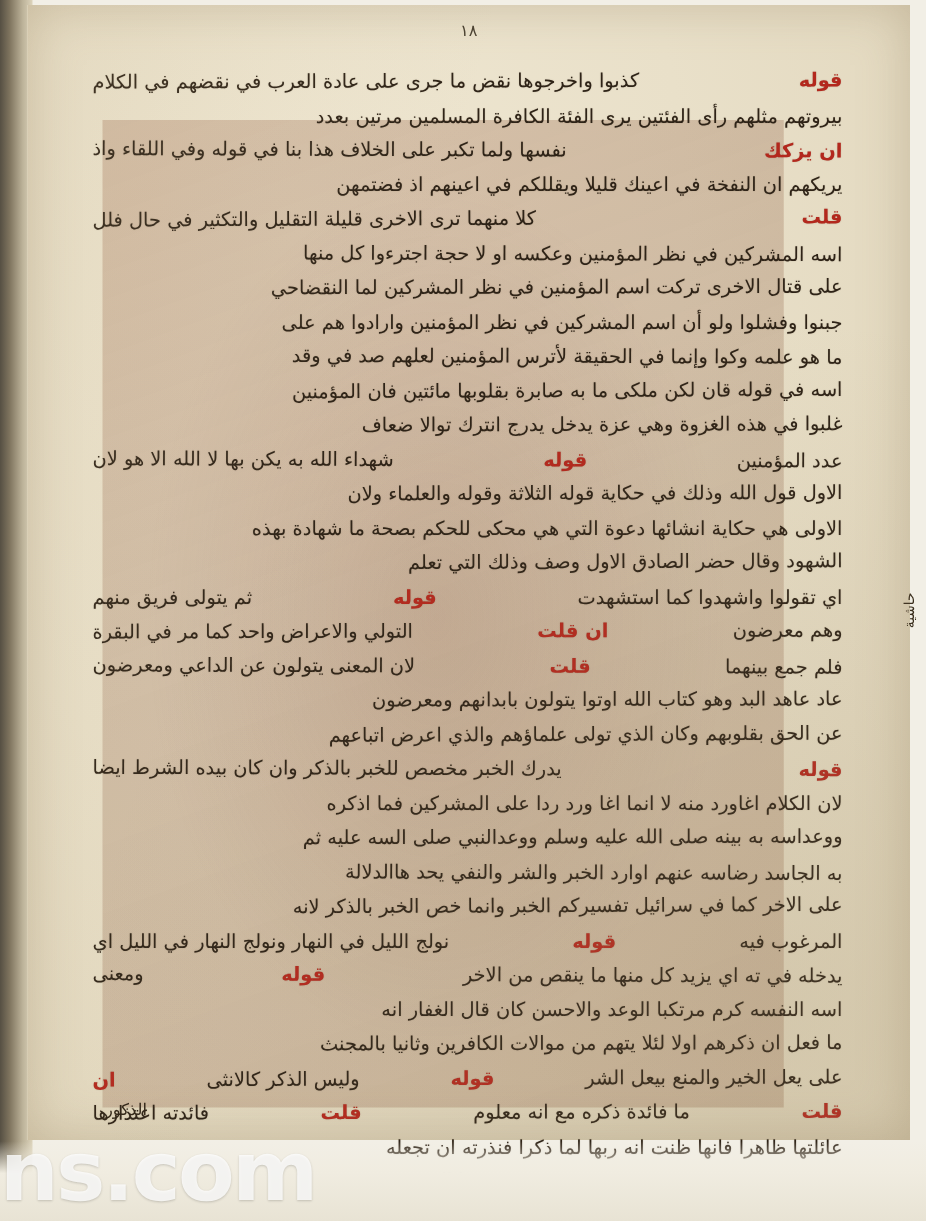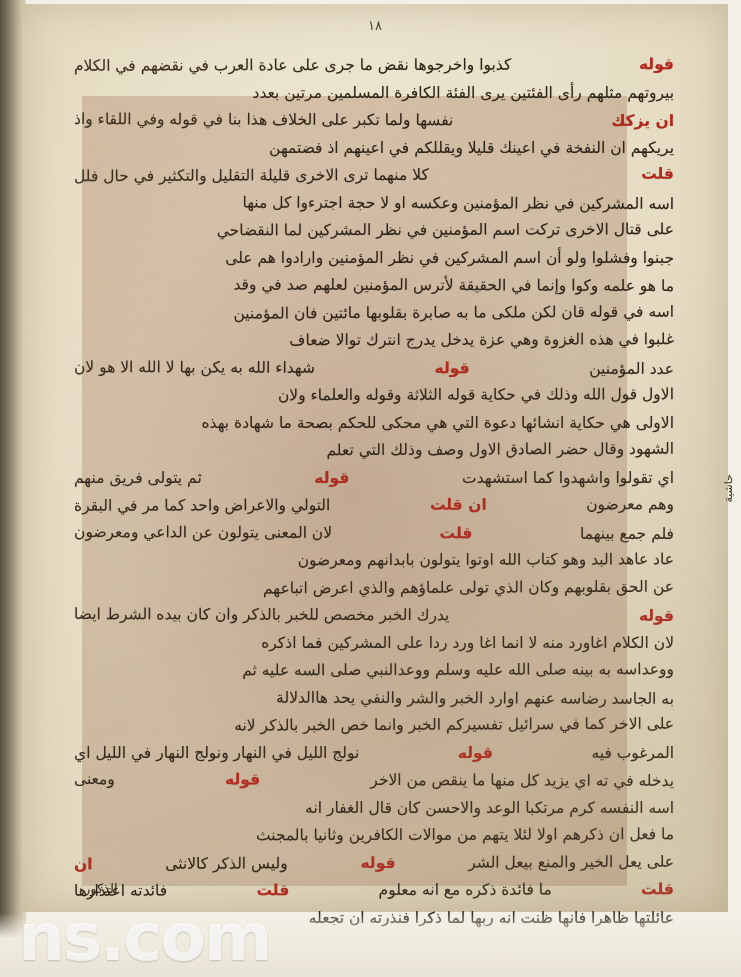--- a/index.html
+++ b/index.html
@@ -146,21 +146,21 @@
     position: absolute;
     left: 62px;
     bottom: 16px;
     font-size: 13px;
     color: #2f2416;
     direction: rtl;
   }
   
   .watermark {
     position: absolute;
-    left: 18px;
+    left: 0;
     bottom: 6px;
     width: 708px;
     text-align: left;
     font-family: "DejaVu Sans", sans-serif;
     font-size: 66px;
     font-weight: bold;
     color: rgba(255,255,255,.80);
     text-shadow: 0 1px 2px rgba(0,0,0,.18);
     letter-spacing: -2px;
     padding-left: 0px;

